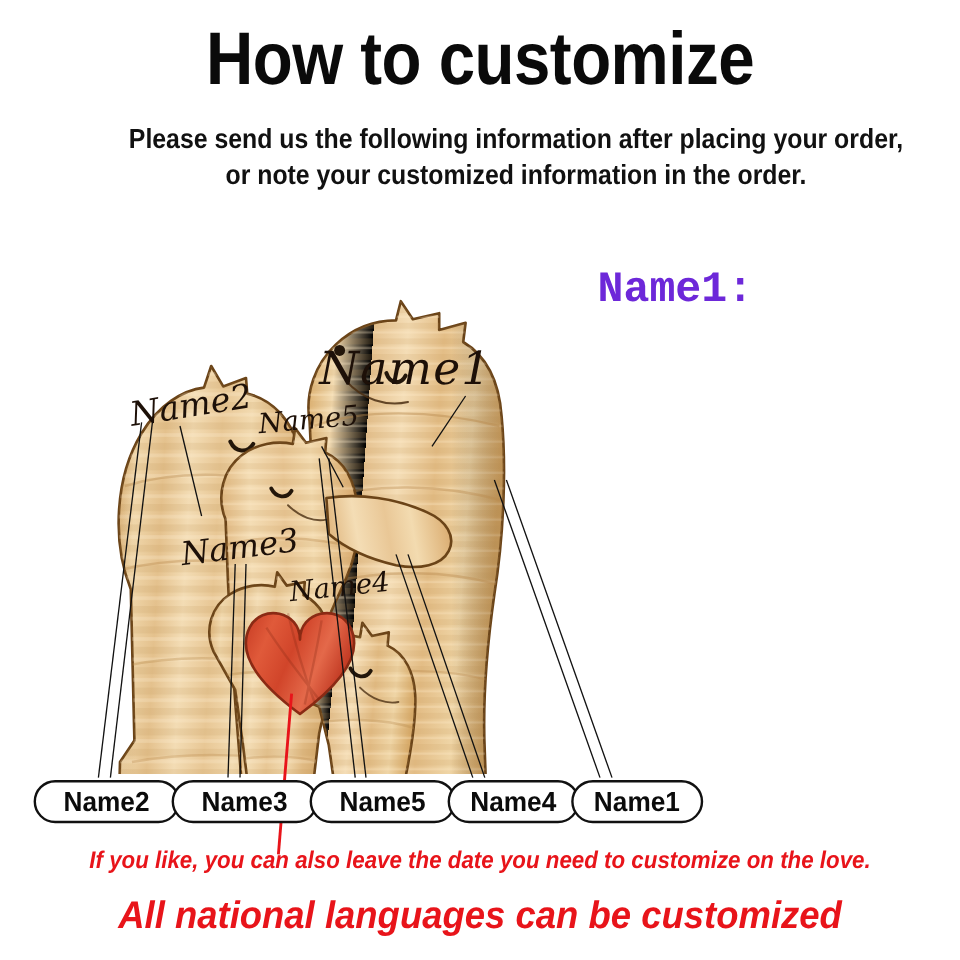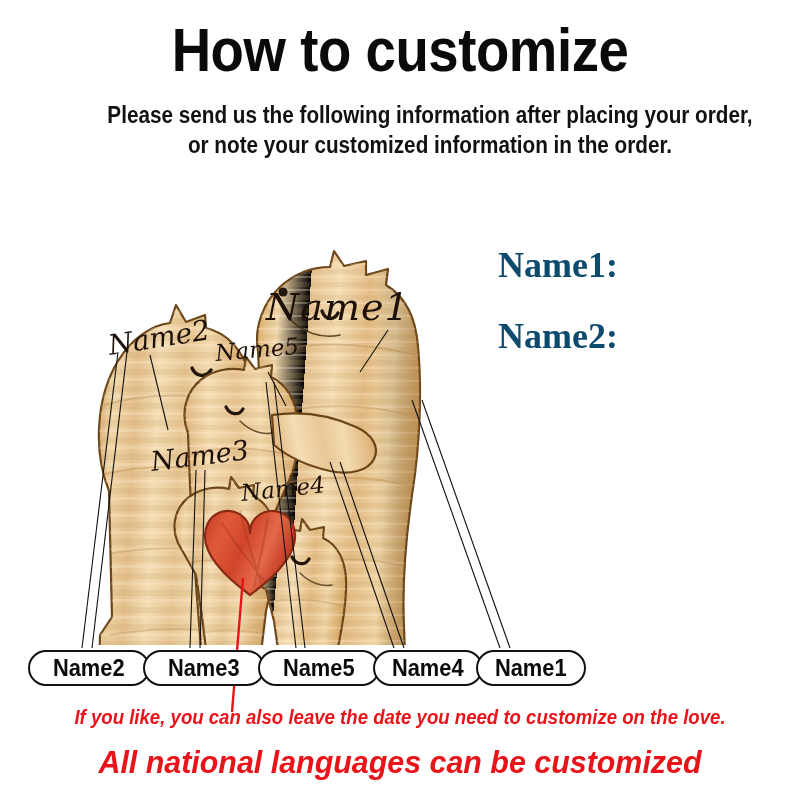--- a/index.html
+++ b/index.html
@@ -54,28 +54,27 @@
   }
 
   
   #name-list {
     position: absolute;
     left: 498px;
     top: 218px;
     width: 290px;
   }
   #name-list .name-entry {
-    font-family: Liberation Serif, serif;
+    font-family: Liberation Mono, monospace;
     font-weight: bold;
     font-size: 36px;
     line-height: 47px;
-    color: #0c4a6e;
+    color: #6d28d9;
     letter-spacing: 0px;
     white-space: nowrap;
-    margin-top: 24px;
   }
   #name-list .name-entry.etc {
     font-size: 33px;
   }
 
   
   #carving-stage {
     position: absolute;
     left: 0;
     top: 165px;
@@ -158,21 +157,20 @@
 
 <div id="page-title">How to customize</div>
 
 <div id="page-subtitle">
   <span class="sub-line">Please send us the following information after placing your order,</span>
   <span class="sub-line">or note your customized information in the order.</span>
 </div>
 
 <div id="name-list">
   <div class="name-entry">Name1:</div>
-  <div class="name-entry">Name2:</div>
 </div>
 
 <div id="carving-stage">
   <svg width="480" height="480" viewBox="0 0 480 480" xmlns="http://www.w3.org/2000/svg">
     <defs>
 
       <linearGradient id="woodA" x1="0" y1="0" x2="1" y2="0.15">
         <stop offset="0%" stop-color="#dcb074"></stop>
         <stop offset="12%" stop-color="#f0d7ab"></stop>
         <stop offset="26%" stop-color="#e4c18d"></stop>

